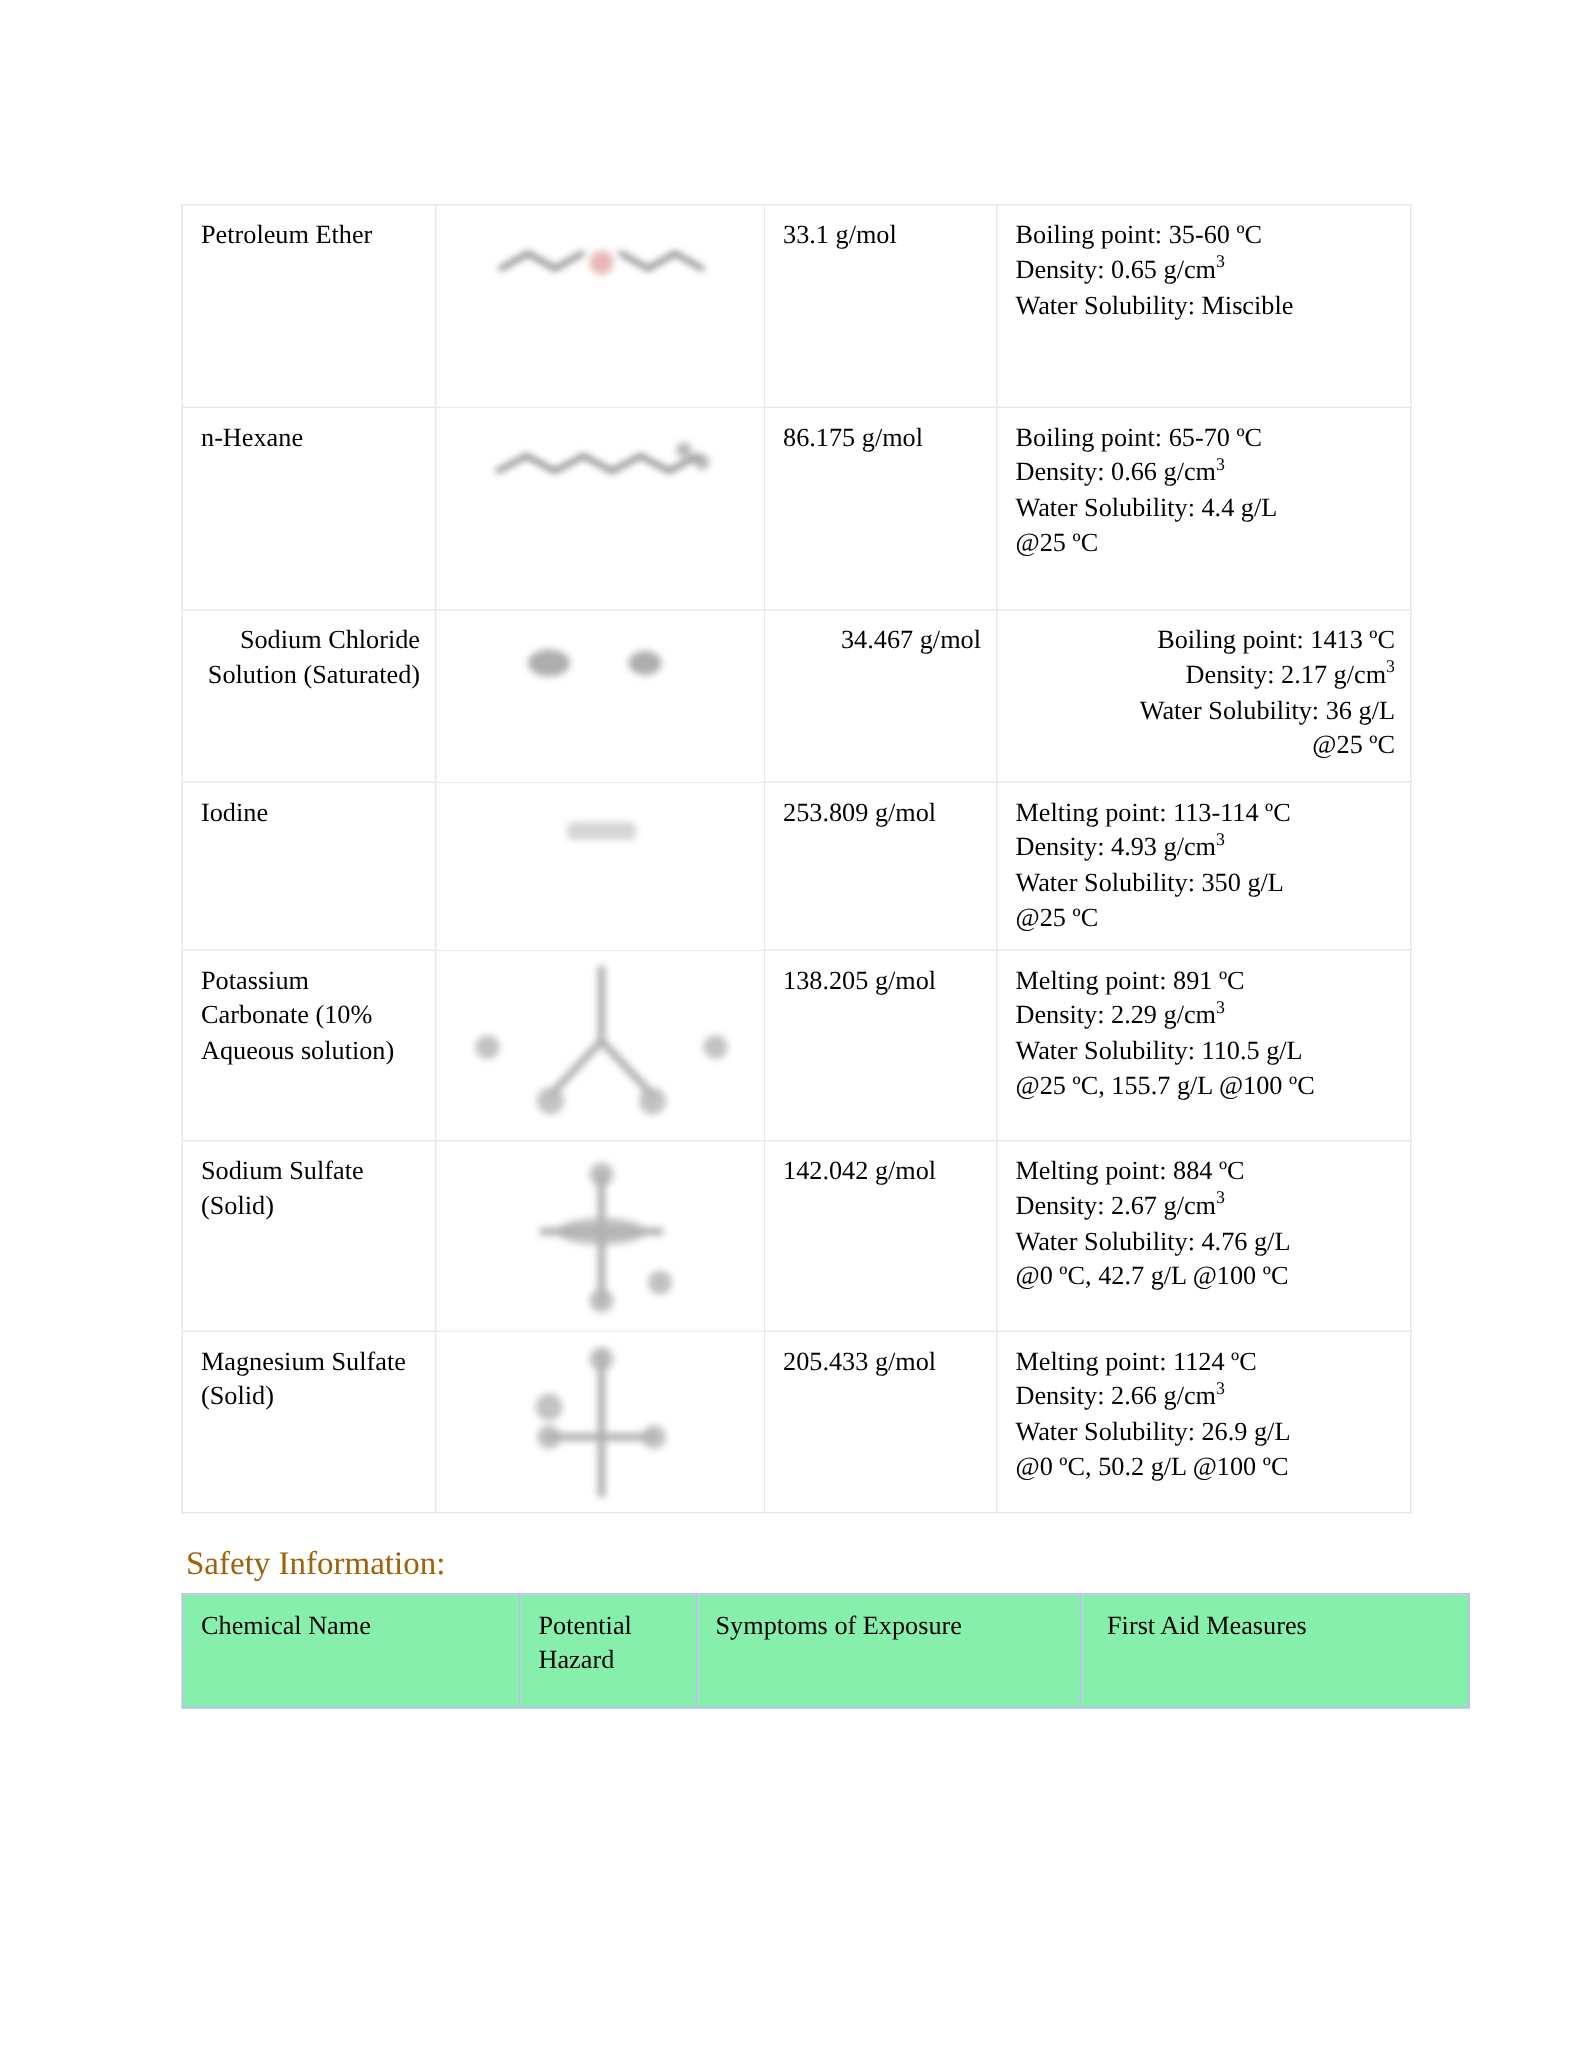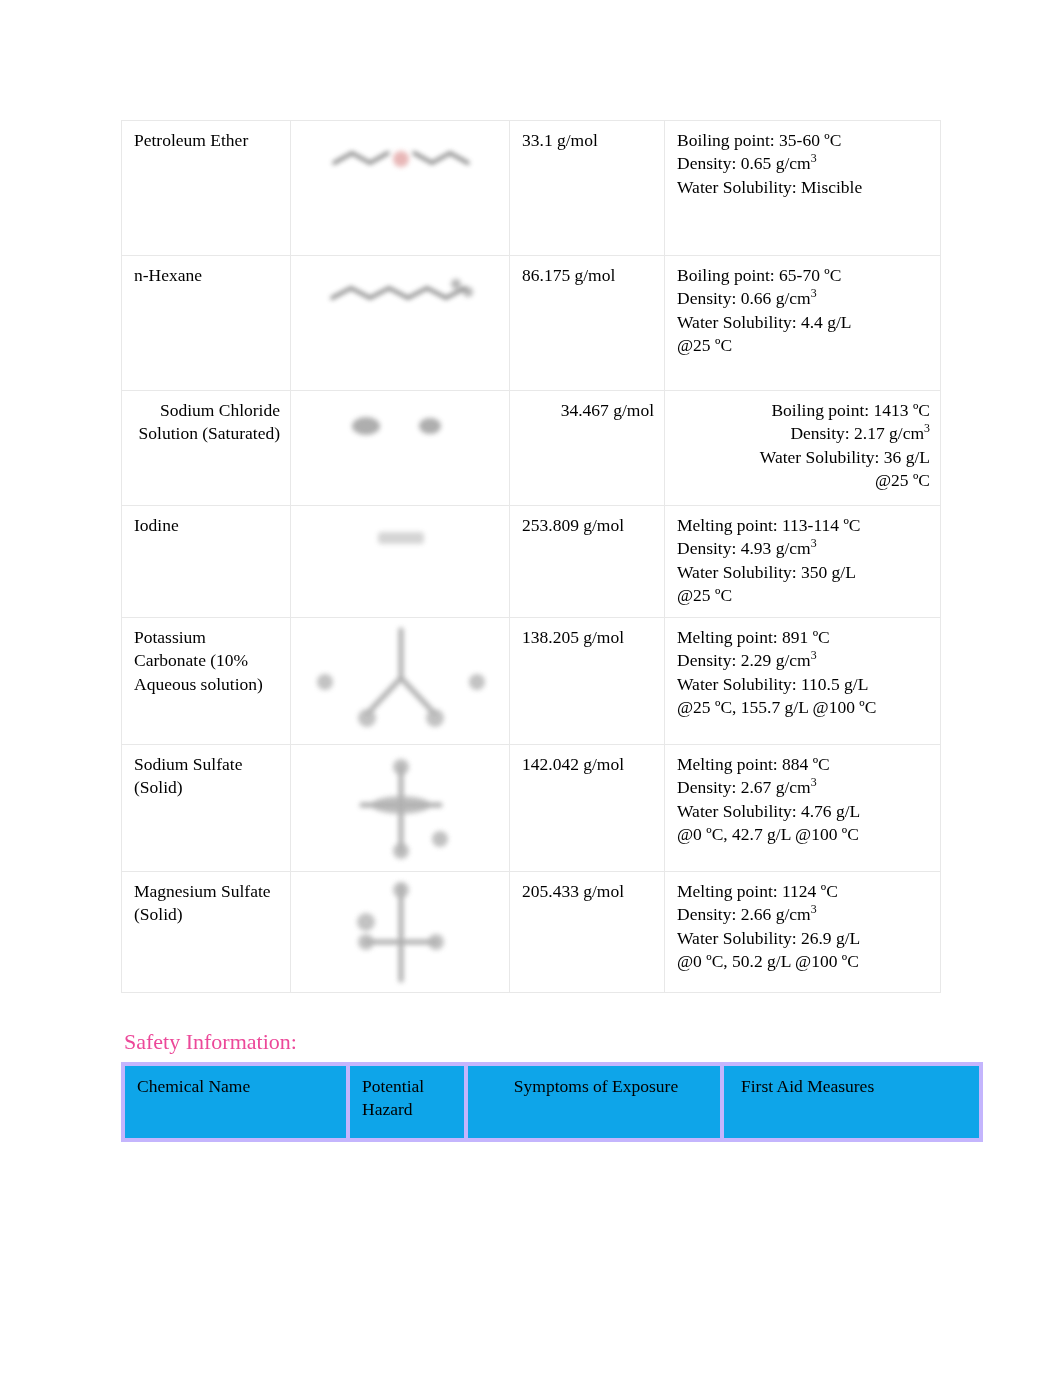--- a/index.html
+++ b/index.html
@@ -20,21 +20,21 @@
   .page {
     position: absolute;
     inset: 0;
     background: #ffffff;
   }
 
   
   .chem-table {
     position: absolute;
     left: 121px;
-    top: 120px;
+    top: 136px;
     width: 819px;
     border-collapse: collapse;
     table-layout: fixed;
   }
   .chem-table td {
     border: 1px solid #e8e8e8;
     vertical-align: top;
     padding: 8px 10px 6px 12px;
     font-size: 17.5px;
     line-height: 1.33;
@@ -73,45 +73,45 @@
     opacity: 0.82;
   }
 
   
   .safety-heading {
     position: absolute;
     left: 124px;
     top: 1029px;
     font-size: 22px;
     line-height: 1.2;
-    color: #ec4899;
+    color: #a16207;
   }
 
   
   .safety-table {
     position: absolute;
     left: 121px;
     top: 1062px;
     width: 819px;
     border-collapse: collapse;
     table-layout: fixed;
   }
   .safety-table td {
-    border: 4px solid #c4b5fd;
+    border: 1px solid #c4b5fd;
     vertical-align: top;
     padding: 9px 8px 6px 12px;
     font-size: 17.5px;
     line-height: 1.33;
     height: 76px;
-    background: #0ea5e9;
+    background: #86efac;
     box-sizing: border-box;
   }
   .s-col-1 { width: 225px; }
   .s-col-2 { width: 118px; }
-  .s-col-3 { width: 256px; text-align: center; }
+  .s-col-3 { width: 256px; }
   .s-col-4 { width: 259px; }
   .s-col-4 .hcell { padding-left: 5px; }
 </style>
 </head>
 <body>
 
 <div class="page">
 
   <table class="chem-table">
     <colgroup>

